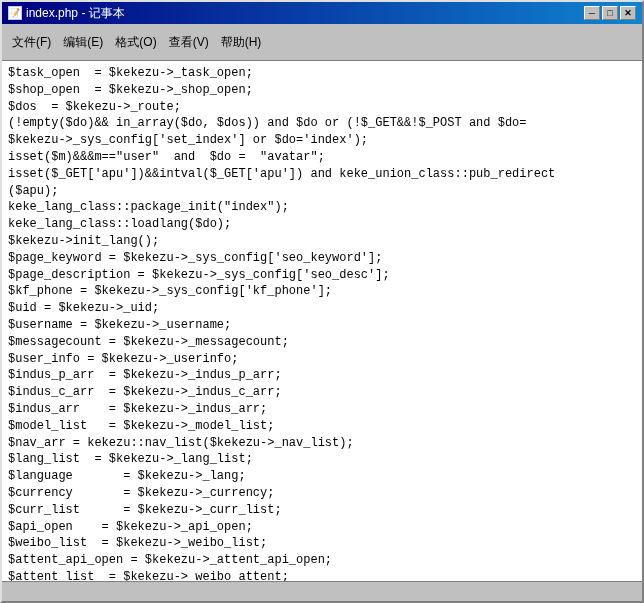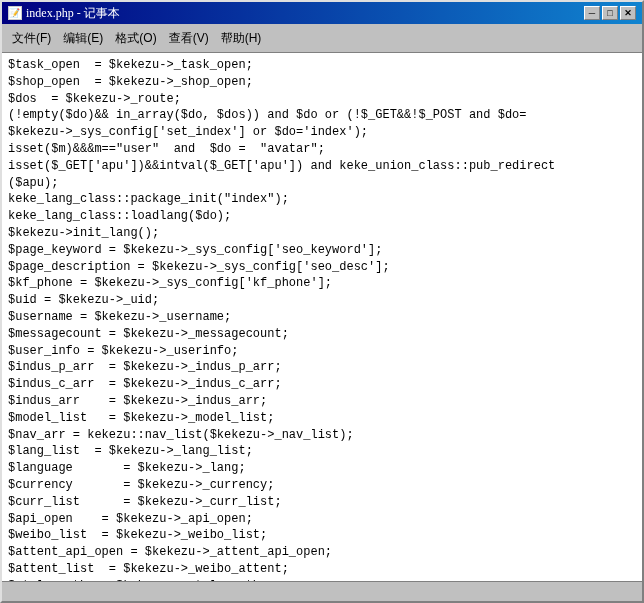--- a/index.html
+++ b/index.html
@@ -53,21 +53,21 @@
       display: flex;
       align-items: center;
       justify-content: center;
       font-size: 9px;
       color: #000080;
       font-weight: bold;
     }
 
     .title-text {
       font-size: 12px;
-      font-family: Liberation Serif, serif;
+      font-family: Liberation Sans, sans-serif;
     }
 
     .title-buttons {
       display: flex;
       gap: 2px;
     }
 
     .title-btn {
       width: 16px;
       height: 14px;
@@ -85,21 +85,21 @@
       font-weight: bold;
     }
 
     .menu-bar {
       background: #c0c0c0;
       display: flex;
       padding: 2px 4px;
       gap: 0;
       border-bottom: 1px solid #808080;
       flex-shrink: 0;
-      height: 29px;
+      height: 37px;
       align-items: center;
     }
 
     .menu-item {
       padding: 2px 6px;
       font-size: 12px;
       font-family: "Microsoft Sans Serif", Arial, sans-serif;
       cursor: pointer;
       color: #000000;
     }

